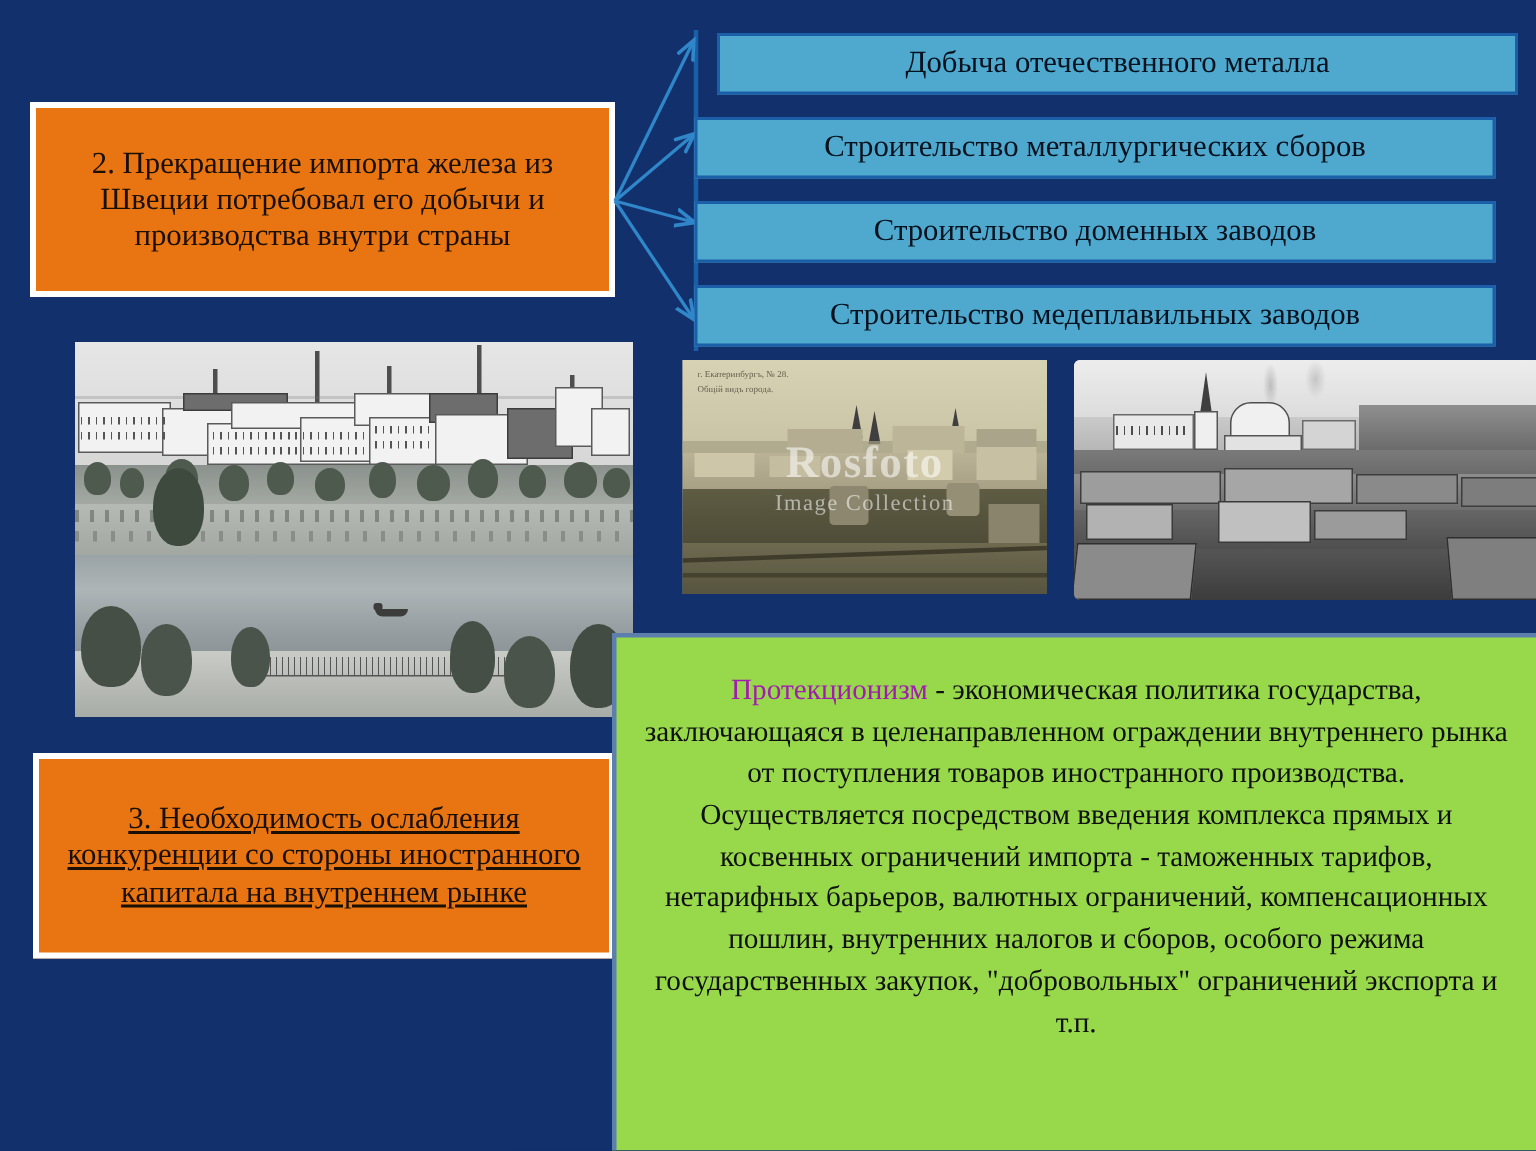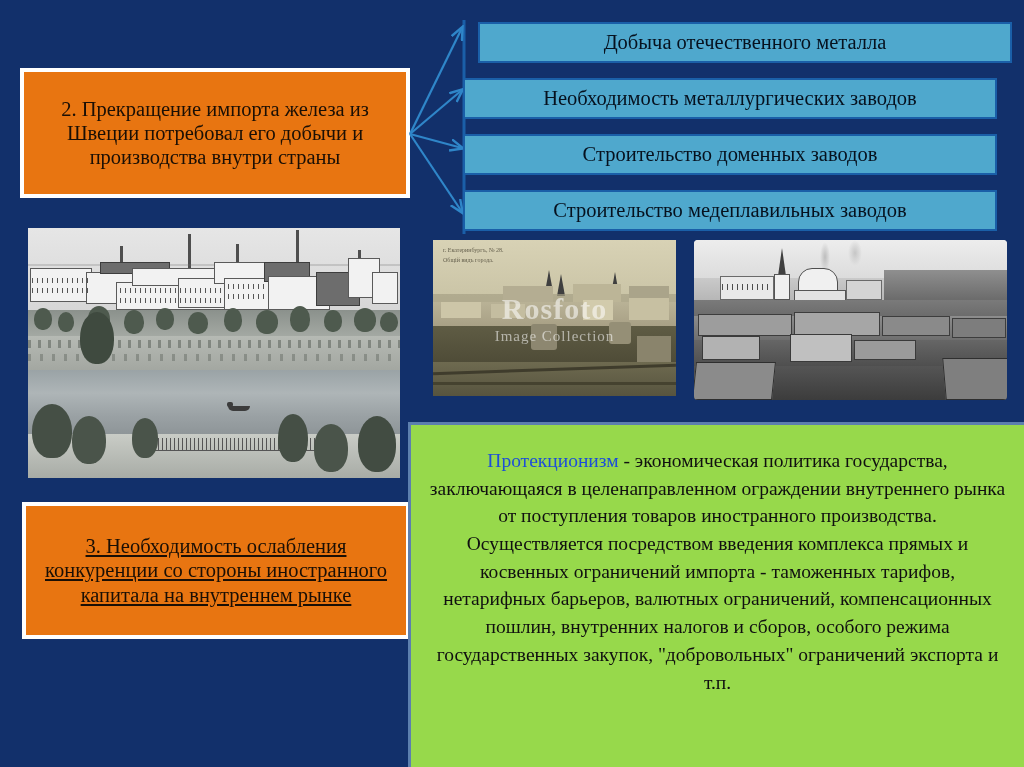--- a/index.html
+++ b/index.html
@@ -80,20 +80,21 @@
     width: 80px;
     height: 228px;
     overflow: visible;
   }
 
   
   .photo {
     position: absolute;
     overflow: hidden;
     background: #9a9a9a;
+    margin-left: 22px;
   }
   #photo-left {
     left: 28px;
     top: 228px;
     width: 372px;
     height: 250px;
     background: linear-gradient(#dedede 0%, #d2d2d2 18%, #c8c8c8 30%, #b4b4b4 45%, #9fa3a0 60%, #8e9490 75%, #a2a5a0 100%);
   }
   #photo-mid {
     left: 433px;
@@ -198,21 +199,21 @@
     background: #97d94b;
     border-top: 3px solid #5c7fae;
     border-left: 3px solid #5c7fae;
     color: #101010;
     text-align: center;
     font-size: 19.5px;
     line-height: 1.42;
     padding: 22px 18px 8px 18px;
   }
   #green-panel .term {
-    color: #1d4ed8;
+    color: #a21caf;
   }
 </style>
 </head>
 <body>
 
 <div id="slide">
 
   <div class="orange-box" id="orange-1">
     <span class="txt">2. Прекращение импорта железа из Швеции потребовал его добычи и производства внутри страны</span>
   </div>
@@ -229,21 +230,21 @@
     <line x1="12" y1="126" x2="64" y2="20" stroke="#2f86c9" stroke-width="2.2" marker-end="url(#ah)"></line>
     <line x1="12" y1="126" x2="64" y2="82" stroke="#2f86c9" stroke-width="2.2" marker-end="url(#ah)"></line>
     <line x1="12" y1="126" x2="64" y2="140" stroke="#2f86c9" stroke-width="2.2" marker-end="url(#ah)"></line>
     <line x1="12" y1="126" x2="64" y2="204" stroke="#2f86c9" stroke-width="2.2" marker-end="url(#ah)"></line>
   </svg>
 
   <div class="blue-box" id="blue-1">
     <span>Добыча отечественного металла</span>
   </div>
   <div class="blue-box" id="blue-2">
-    <span>Необходимость металлургических заводов</span>
+    <span>Строительство металлургических сборов</span>
   </div>
   <div class="blue-box" id="blue-3">
     <span>Строительство доменных заводов</span>
   </div>
   <div class="blue-box" id="blue-4">
     <span>Строительство медеплавильных заводов</span>
   </div>
 
   <div class="photo" id="photo-left">
 

